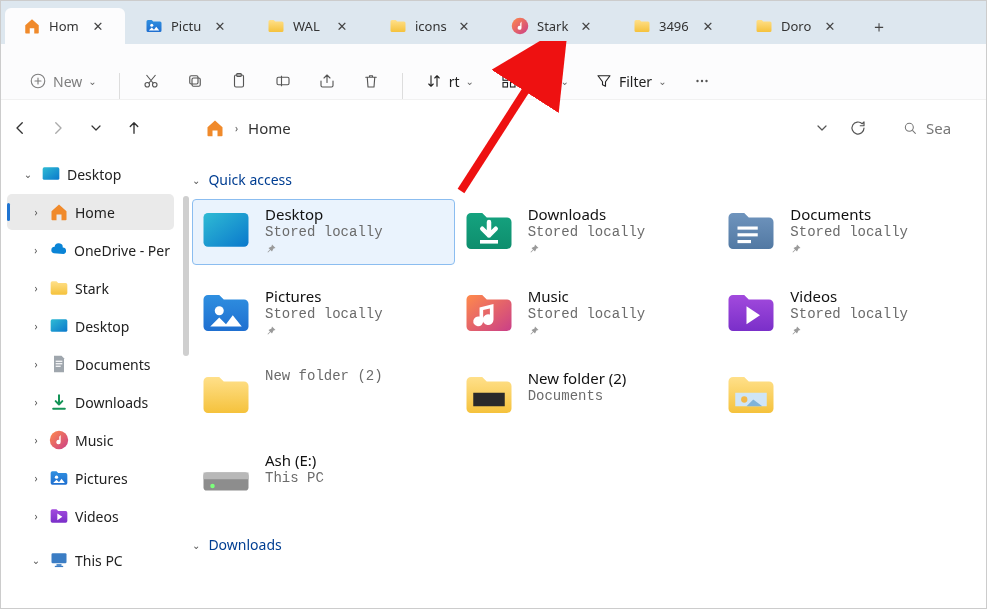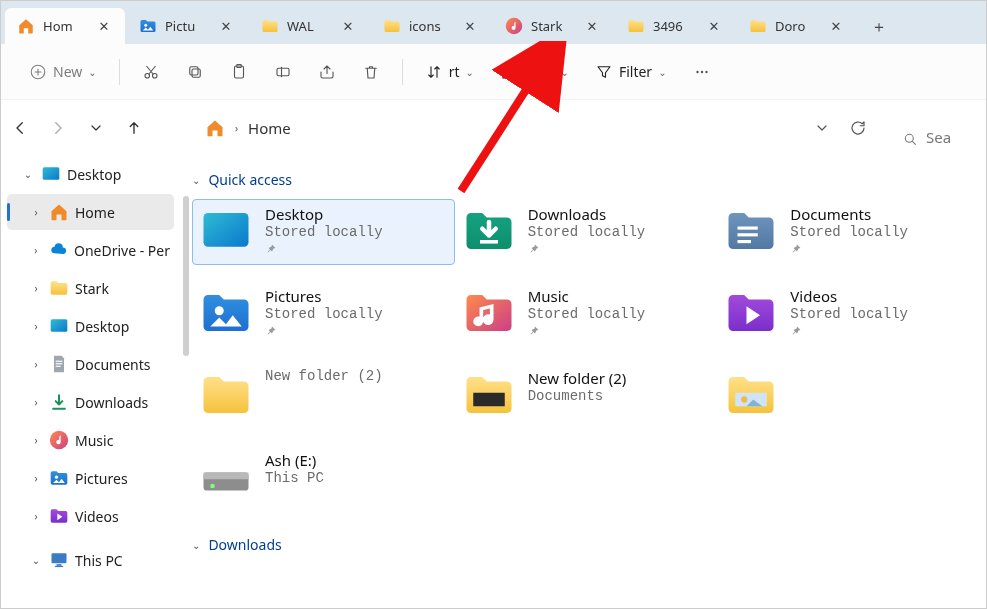--- a/index.html
+++ b/index.html
@@ -1,46 +1,46 @@
 <!DOCTYPE html>
 <html><head>
 <meta charset="utf-8">
 <style>
 * { margin: 0; padding: 0; box-sizing: border-box; font-family: "Segoe UI", system-ui, sans-serif; }
 body { width: 987px; height: 609px; overflow: hidden; background: #fff; border: 1px solid #ccc; position: relative; }
 
 
 .tabbar { height: 43px; background: #dde7ef; display: flex; align-items: flex-end; padding: 0 4px; gap: 2px; }
-.tab { height: 36px; display: flex; align-items: center; gap: 8px; padding: 0 12px; font-size: 13px; min-width: 0; flex: 0 0 120px; position: relative; border-radius: 6px 6px 0 0; cursor: pointer; color: #333; }
+.tab { height: 36px; display: flex; align-items: center; gap: 8px; padding: 0 18px; font-size: 13px; min-width: 0; flex: 0 0 120px; position: relative; border-radius: 6px 6px 0 0; cursor: pointer; color: #333; }
 .tab.active { background: #fcfcfd; }
 .tab .ticon { width: 18px; height: 18px; display: flex; align-items: center; justify-content: center; flex-shrink: 0; font-size: 14px; }
 .tab .tlabel { overflow: hidden; white-space: nowrap; text-overflow: clip; flex: 1; }
 .tab .close { width: 18px; height: 18px; display: flex; align-items: center; justify-content: center; color: #444; border-radius: 3px; flex-shrink: 0; }
 .newtab { width: 40px; height: 36px; display: flex; align-items: center; justify-content: center; color: #444; cursor: pointer; }
 
 
-.toolbar { height: 56px; background: #fcfcfd; display: flex; align-items: center; padding: 0 18px; gap: 6px; border-bottom: 1px solid #f1f1f1; }
+.toolbar { height: 56px; background: #fcfcfd; display: flex; align-items: flex-end; padding: 0 18px; gap: 6px; border-bottom: 1px solid #f1f1f1; }
 .tbtn { height: 36px; display: flex; align-items: center; gap: 6px; padding: 0 10px; color: #555; border-radius: 4px; cursor: pointer; font-size: 14px; }
 .tbtn svg { width: 18px; height: 18px; }
 .tsep { width: 1px; height: 26px; background: #ddd; margin: 0 6px; }
 .tbtn.labeled { color: #222; }
 .tbtn .chev { font-size: 10px; color: #666; }
 
 
 .mid { height: 509px; display: flex; }
 
 
 .navrow { height: 56px; display: flex; align-items: center; padding: 0 14px; gap: 12px; }
 .navbtns { display: flex; align-items: center; gap: 16px; color: #333; }
 .navbtns .nbtn { width: 22px; height: 22px; display: flex; align-items: center; justify-content: center; cursor: pointer; }
 .crumb { flex: 1; height: 38px; display: flex; align-items: center; gap: 10px; padding: 0 10px; font-size: 15px; color: #333; border: 1px solid transparent; }
 .crumb .chev2 { font-size: 10px; color: #555; }
 .crumb .spacer { flex: 1; }
 .crumb .cact { width: 26px; height: 26px; display: flex; align-items: center; justify-content: center; color: #555; border-radius: 4px; cursor: pointer; }
-.searchbox { width: 78px; height: 38px; display: flex; align-items: flex-end; gap: 8px; padding: 0 8px; color: #777; font-size: 15px; overflow: hidden; }
+.searchbox { width: 78px; height: 38px; display: flex; align-items: center; gap: 8px; padding: 0 8px; color: #777; font-size: 15px; overflow: hidden; }
 
 
 .leftnav { width: 179px; padding: 0 6px 6px 6px; overflow: hidden; border-right: none; }
 .rightpane { flex: 1; display: flex; flex-direction: column; overflow: hidden; }
 
 .scrollhint { width: 6px; background: #cfcfcf; border-radius: 3px; height: 160px; position: absolute; left: 182px; top: 195px; }
 
 .tree { font-size: 14px; color: #222; display: flex; flex-direction: column; gap: 2px; }
 .trow { height: 36px; display: flex; align-items: center; gap: 6px; padding: 0 4px 0 14px; border-radius: 5px; cursor: pointer; white-space: nowrap; overflow: hidden; }
 .trow.topd { font-size: 14px; }

